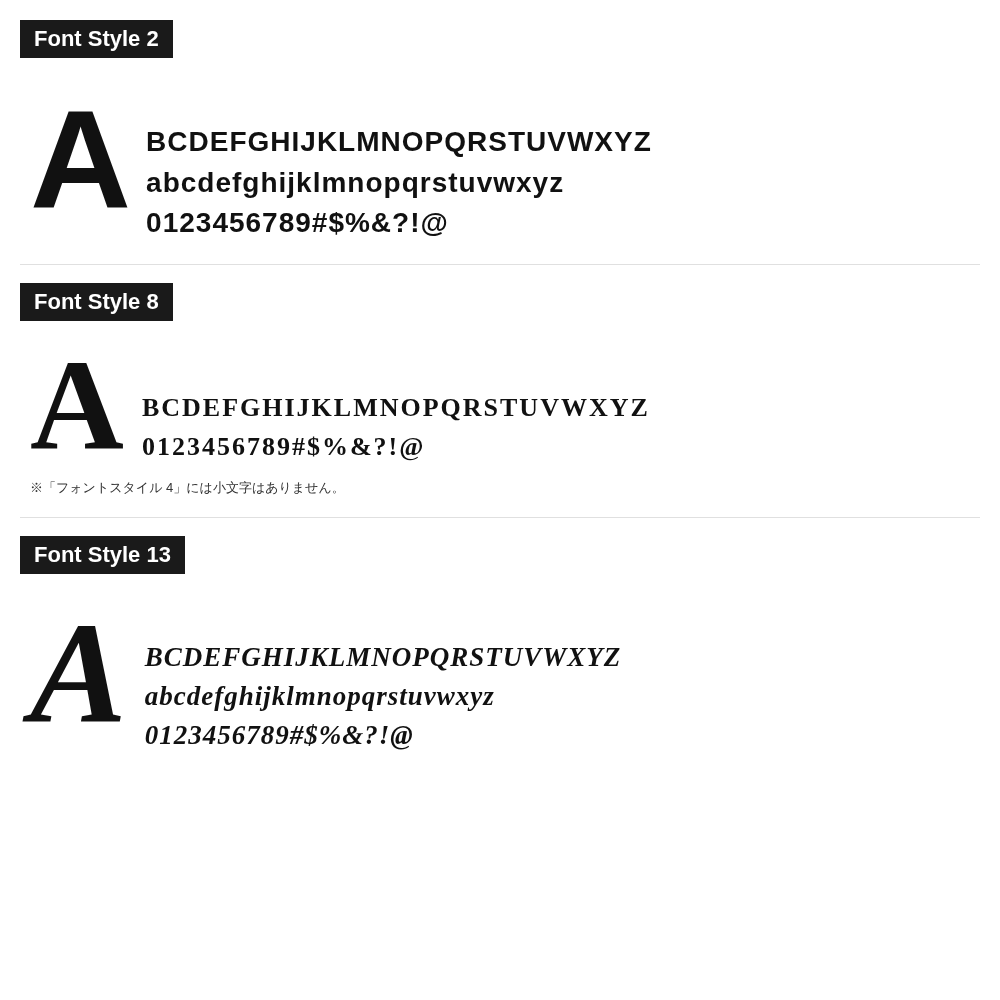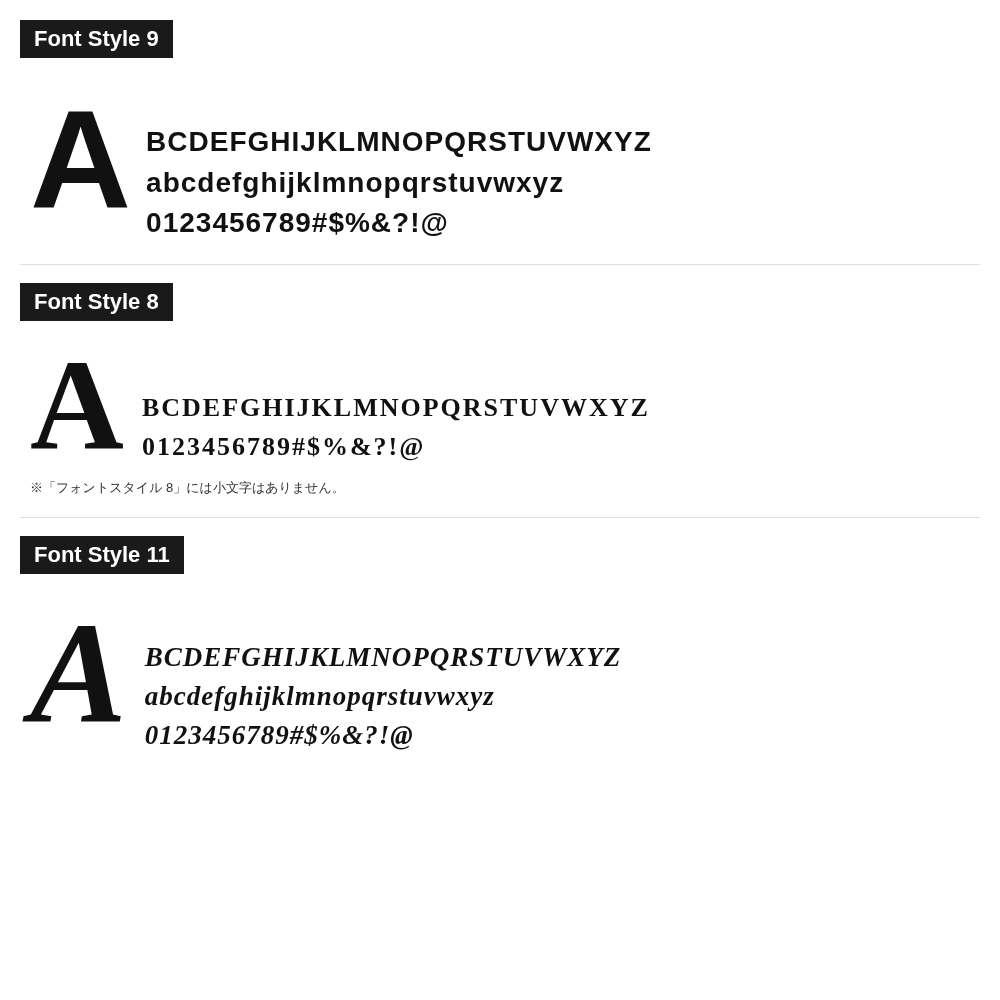--- a/index.html
+++ b/index.html
@@ -123,21 +123,21 @@
       background: #e0e0e0;
       margin: 10px 0 18px 0;
     }
   </style>
 </head>
 <body>
 
 <div class="page-container">
 
   <div class="font-section">
-    <div class="section-label">Font Style 9</div>
+    <div class="section-label">Font Style 2</div>
     <div class="font-demo style9">
       <div class="big-letter">A</div>
       <div class="char-lines">
         <span>BCDEFGHIJKLMNOPQRSTUVWXYZ</span>
         <span>abcdefghijklmnopqrstuvwxyz</span>
         <span>0123456789#$%&amp;?!@</span>
       </div>
     </div>
   </div>
 
@@ -145,27 +145,27 @@
 
   <div class="font-section">
     <div class="section-label">Font Style 8</div>
     <div class="font-demo style10">
       <div class="big-letter">A</div>
       <div class="char-lines">
         <span>BCDEFGHIJKLMNOPQRSTUVWXYZ</span>
         <span>0123456789#$%&amp;?!@</span>
       </div>
     </div>
-    <p class="note-text">※「フォントスタイル 8」には小文字はありません。</p>
+    <p class="note-text">※「フォントスタイル 4」には小文字はありません。</p>
   </div>
 
   <div class="divider"></div>
 
   <div class="font-section">
-    <div class="section-label">Font Style 11</div>
+    <div class="section-label">Font Style 13</div>
     <div class="font-demo style11">
       <div class="big-letter">A</div>
       <div class="char-lines">
         <span>BCDEFGHIJKLMNOPQRSTUVWXYZ</span>
         <span>abcdefghijklmnopqrstuvwxyz</span>
         <span>0123456789#$%&amp;?!@</span>
       </div>
     </div>
   </div>
 

